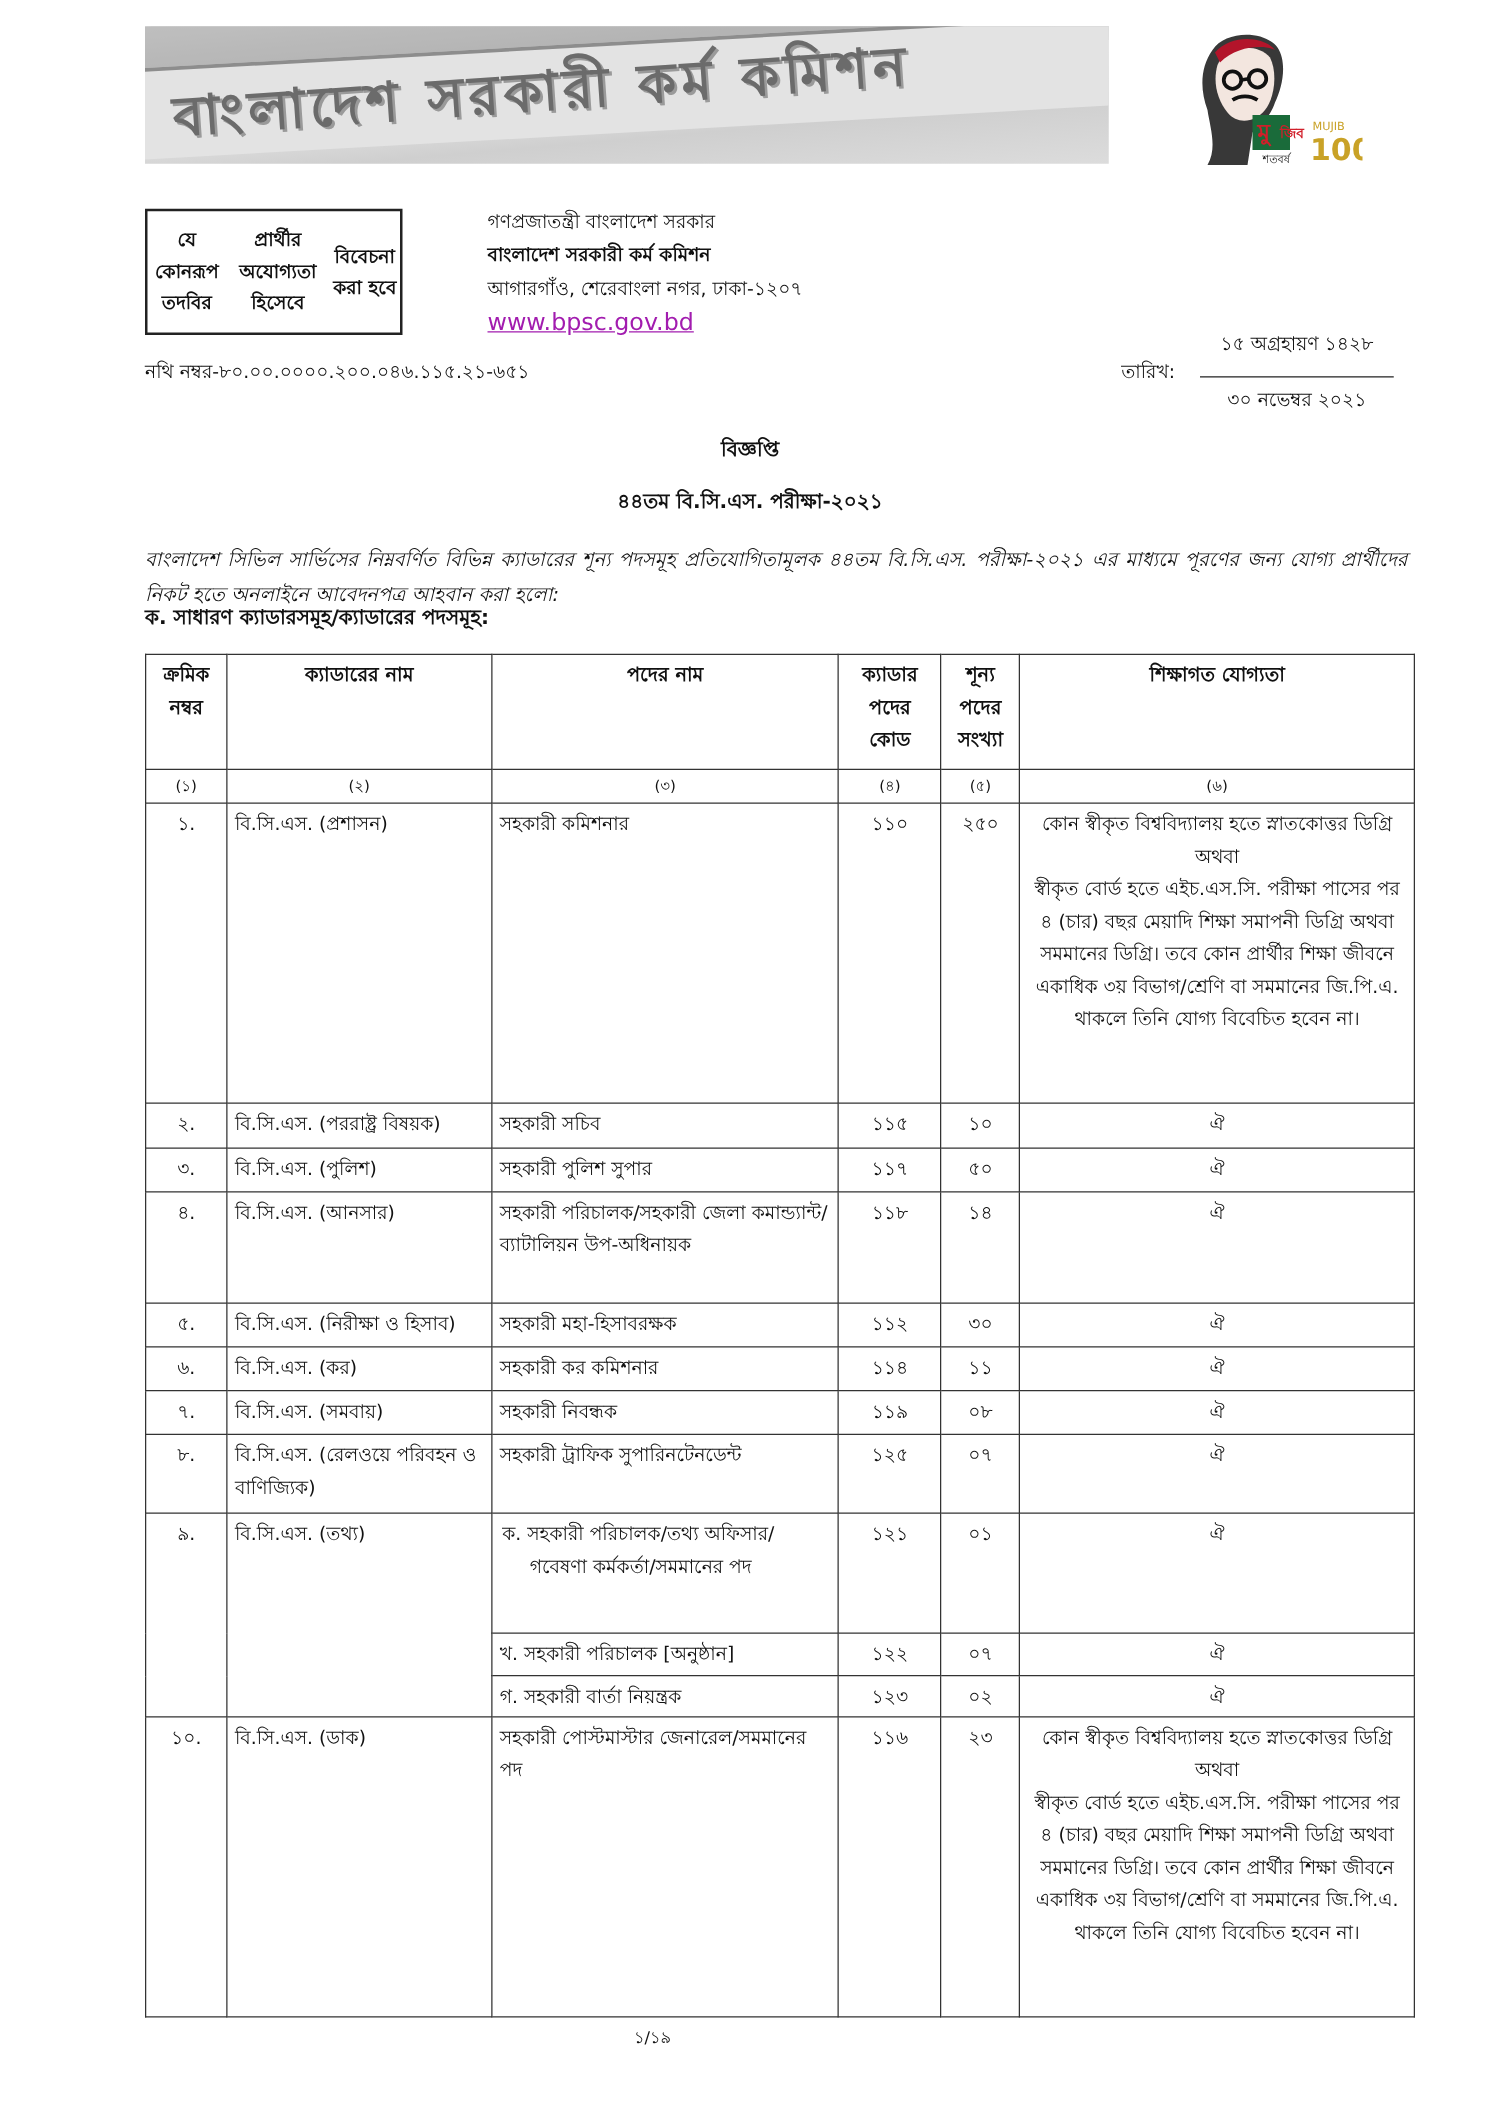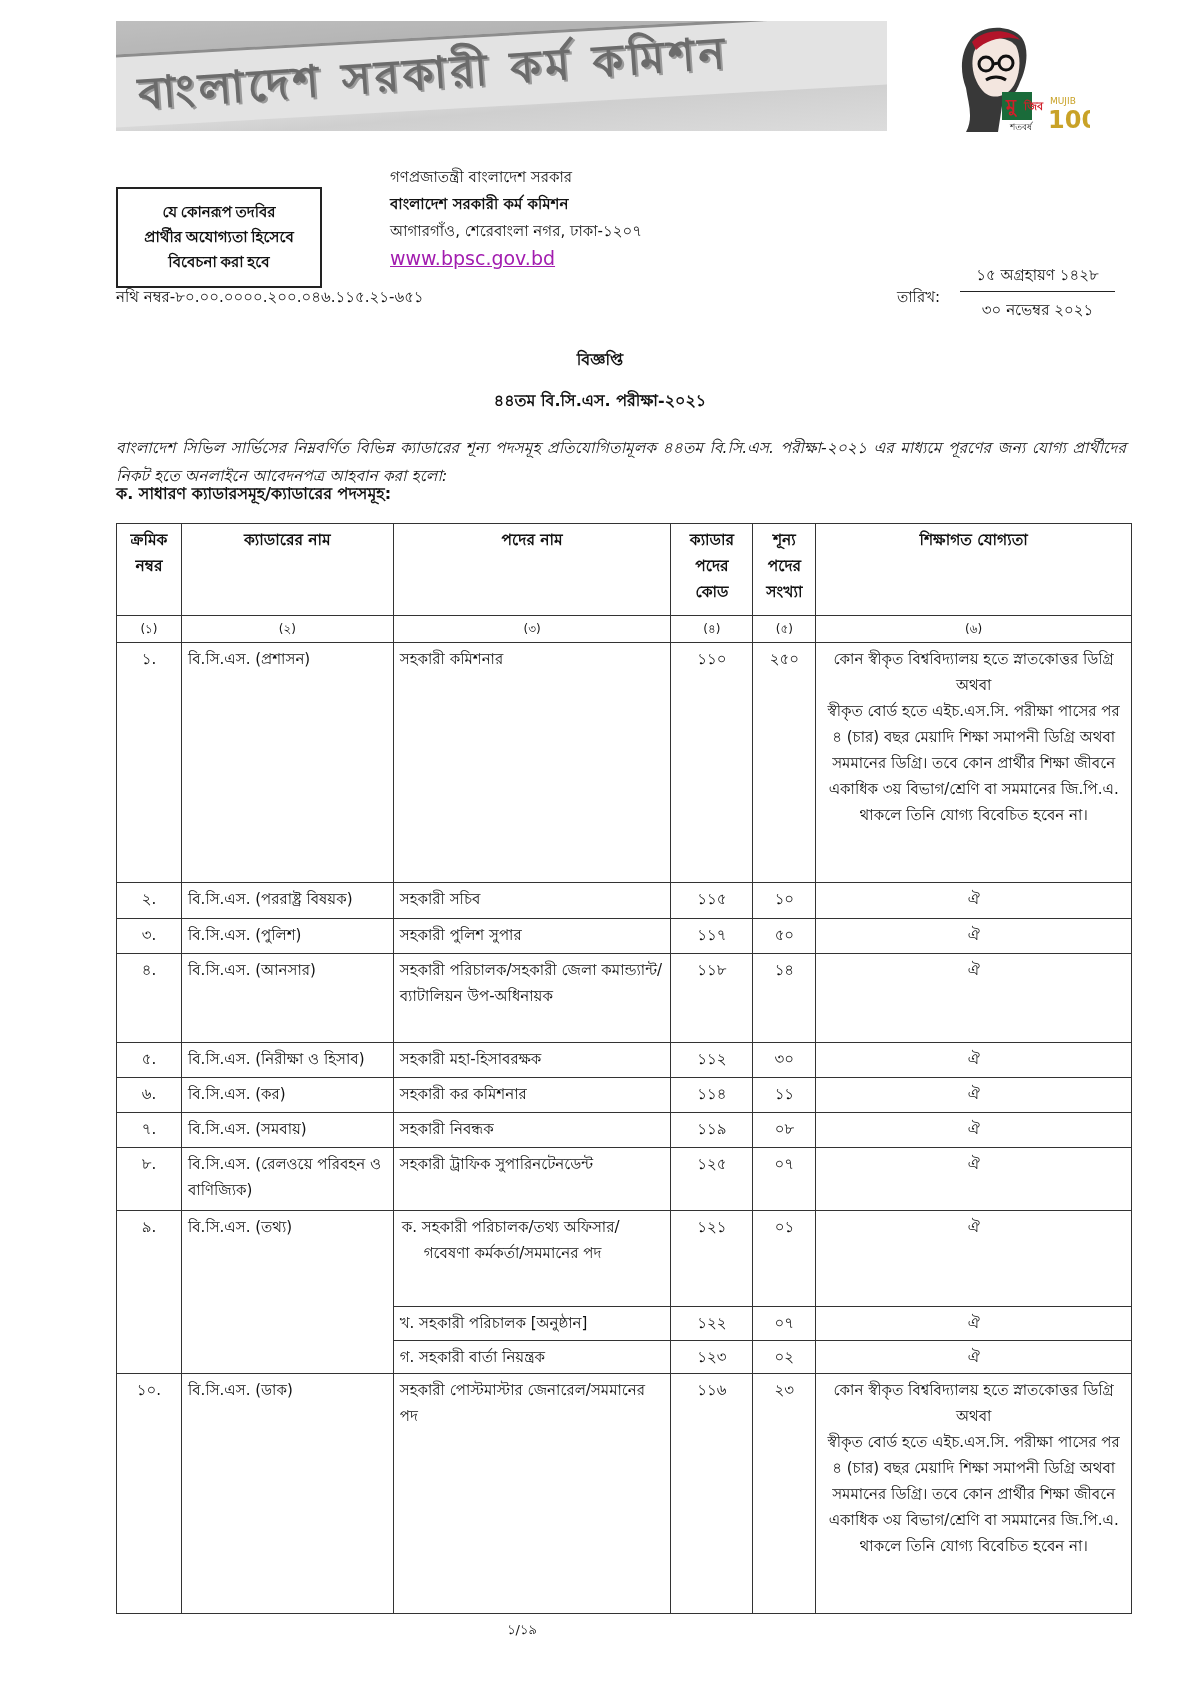--- a/index.html
+++ b/index.html
@@ -9,30 +9,30 @@
   .banner { left: 116px; top: 21px; width: 771px; height: 110px;
             background: linear-gradient(175deg, #d9d9d9 0%, #bdbdbd 30%, #e6e6e6 45%, #cfcfcf 70%, #dcdcdc 100%);
             overflow: hidden; }
   .banner .wall { position: absolute; left: 0; top: 0; width: 100%; height: 38px; background: #a9a9a9; opacity: .55; transform: skewY(-2deg); transform-origin: left top; }
   .banner .beam { position: absolute; left: -10px; top: 34px; width: 790px; height: 70px; background: #e3e3e3;
                   border-top: 3px solid #8d8d8d; transform: rotate(-3.2deg); transform-origin: left top; }
   .banner .txt { position: absolute; left: 20px; top: 40px; font-size: 44px; font-weight: bold; color: #6b6b6b;
                  letter-spacing: 4px; transform: rotate(-4deg); transform-origin: left top; white-space: nowrap;
                  text-shadow: 2px 2px 0 #9a9a9a; }
   .logo { left: 950px; top: 22px; width: 140px; height: 113px; }
-  .notice-box { left: 116px; top: 187px; width: 202px; height: 97px; border: 2px solid #222;
-                display: flex; flex-direction: column; justify-content: center; align-items: center;
-                font-size: 15px; font-weight: bold; line-height: 25px; text-align: center; font-family: Liberation Serif, serif; }
+  .notice-box { left: 116px; top: 167px; width: 202px; height: 97px; border: 2px solid #222;
+                display: flex; justify-content: center; align-items: center;
+                font-size: 15px; font-weight: bold; line-height: 25px; text-align: center; }
   .gov-header { left: 390px; top: 148px; width: 430px; text-align: left; font-size: 15px; line-height: 27px; margin-top: 16px; }
   .gov-header .org { font-weight: bold; }
   .gov-header .url { color: #a21caf; text-decoration: underline; font-size: 19px; }
   .file-no { left: 116px; top: 285px; font-size: 15px; }
   .date-label { left: 897px; top: 285px; font-size: 15px; }
   .date-box { left: 960px; top: 263px; width: 155px; text-align: center; font-size: 15px; }
-  .date-box .bn { border-bottom: 1.5px solid #222; padding-bottom: 3px; }
+  .date-box .bn { border-bottom: 1.5px solid #222; padding-bottom: 13px; }
   .date-box .en { padding-top: 6px; }
   .title { left: 0; width: 1200px; text-align: center; font-weight: bold; font-size: 16px; margin-top: 14px; }
   .intro { left: 116px; top: 434px; width: 1010px; font-size: 15.5px; line-height: 28px; text-align: justify; font-style: italic; }
   .section { left: 116px; top: 481px; font-weight: bold; font-size: 16px; }
   table.main { position: absolute; left: 116px; top: 523px; width: 1016px; border-collapse: collapse; font-size: 15px; }
   table.main td, table.main th { border: 1.5px solid #333; vertical-align: top; padding: 3px 6px; line-height: 26px; }
   table.main th { font-weight: bold; text-align: center; font-size: 15.5px; }
   table.main .num { text-align: center; font-size: 12px; padding: 0; line-height: 25px; vertical-align: middle; }
   .c { text-align: center; }
   .sub { padding-left: 30px !important; }

